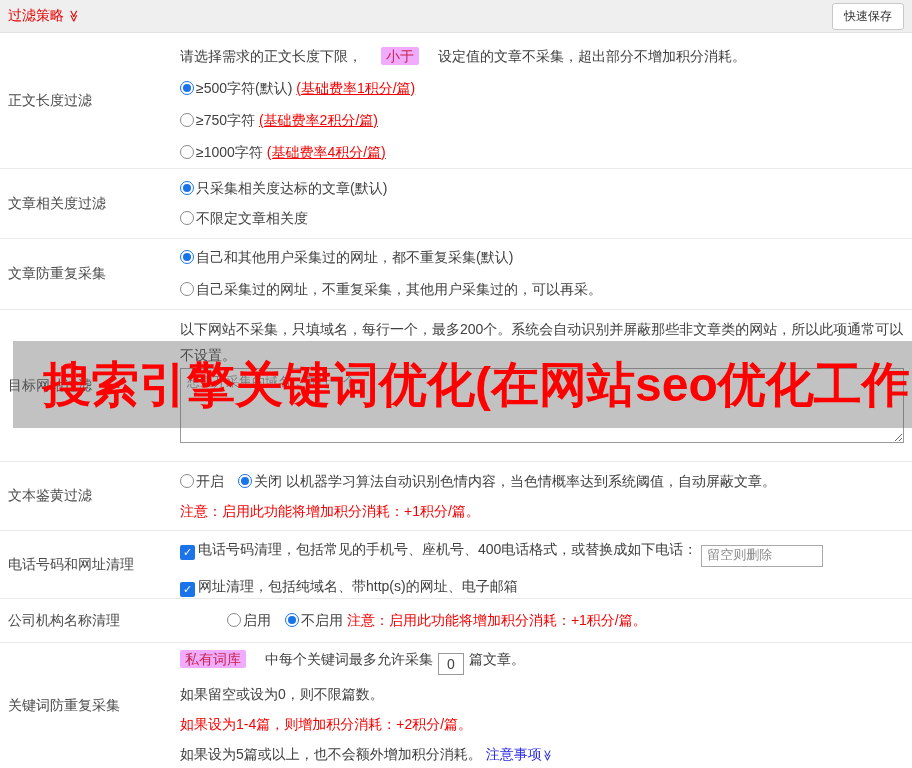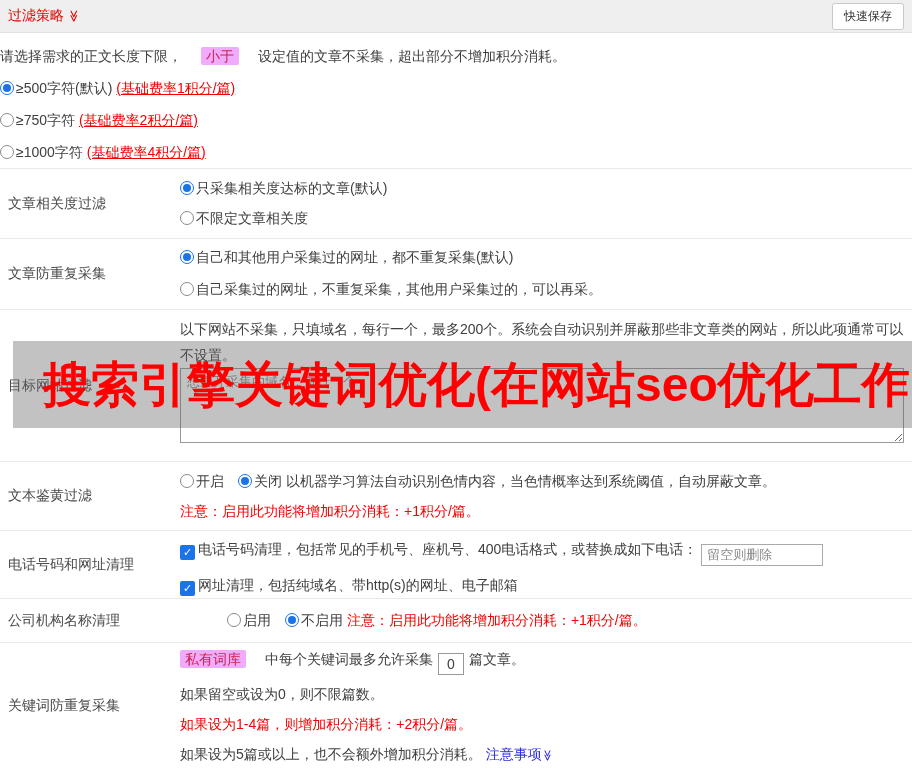--- a/index.html
+++ b/index.html
@@ -47,21 +47,21 @@
   .radio.checked::after { content:""; position:absolute; left:2px; top:2px;
     width:8px; height:8px; border-radius:50%; background:#1a73e8; }
   .checkbox { display:inline-block; width:15px; height:15px; background:#1a73e8;
     border-radius:2px; color:#fff; font-size:11px; font-weight:bold; line-height:15px;
     text-align:center; vertical-align:-2px; margin-right:3px; }
   .opt-gap { display:inline-block; width:14px; }
 
   
   .phone-input { width:122px; height:22px; border:1px solid #a9a9a9; font-size:13px;
     padding:2px 5px; color:#404040; vertical-align:-5px;
-    font-family:Liberation Serif, serif; }
+    font-family:Liberation Mono, monospace; }
   .phone-input::placeholder, .site-textarea::placeholder { color:#8a8a8a; }
   .num-input { width:26px; height:22px; border:1px solid #999; font-size:14px;
     text-align:center; color:#404040; vertical-align:-5px; margin:0 5px;
     font-family:"Liberation Sans","DejaVu Sans",sans-serif; }
   .site-textarea { display:block; width:100%; height:75px; margin-top:0;
     border:1px solid #999; resize:both; font-size:13px; padding:4px 6px; color:#555;
     font-family:"Liberation Sans","DejaVu Sans",sans-serif; background:#fff; }
   .s4 .desc { line-height:26px; }
 
   .link { color:#2b2be0; cursor:pointer; }
@@ -81,20 +81,21 @@
 
   <div class="header">
     <div class="header-title">
       <span>过滤策略</span>
       <span class="chev">≫</span>
     </div>
     <button class="save-btn">快速保存</button>
   </div>
 
   <div class="section s1">
+    <div class="label-col">正文长度过滤</div>
     <div class="content">
       <div class="line">
         <span>请选择需求的正文长度下限，</span><span class="tag">小于</span><span>设定值的文章不采集，超出部分不增加积分消耗。</span>
       </div>
       <div class="line">
         <span class="radio checked"></span><span>≥500字符(默认)</span> <span class="cost">(基础费率1积分/篇)</span>
       </div>
       <div class="line">
         <span class="radio"></span><span>≥750字符</span> <span class="cost">(基础费率2积分/篇)</span>
       </div>

